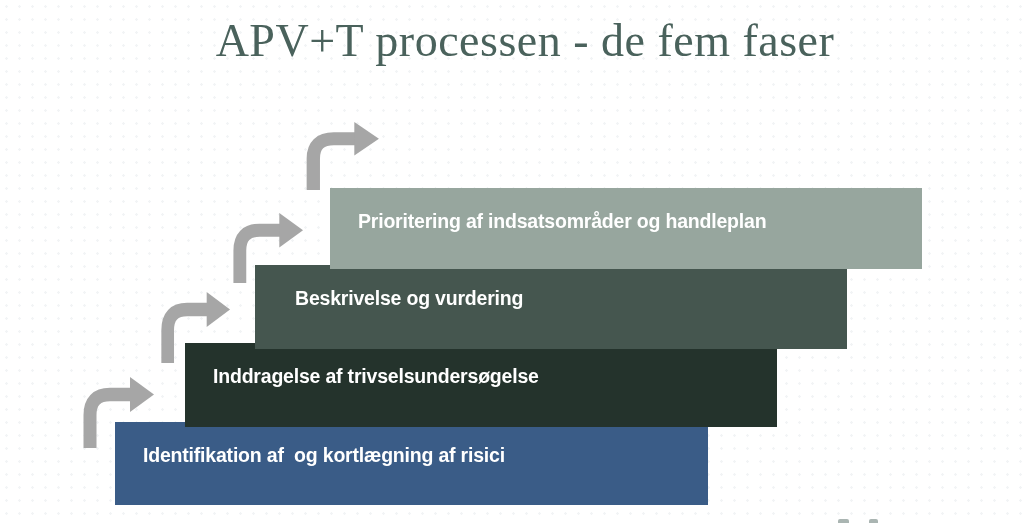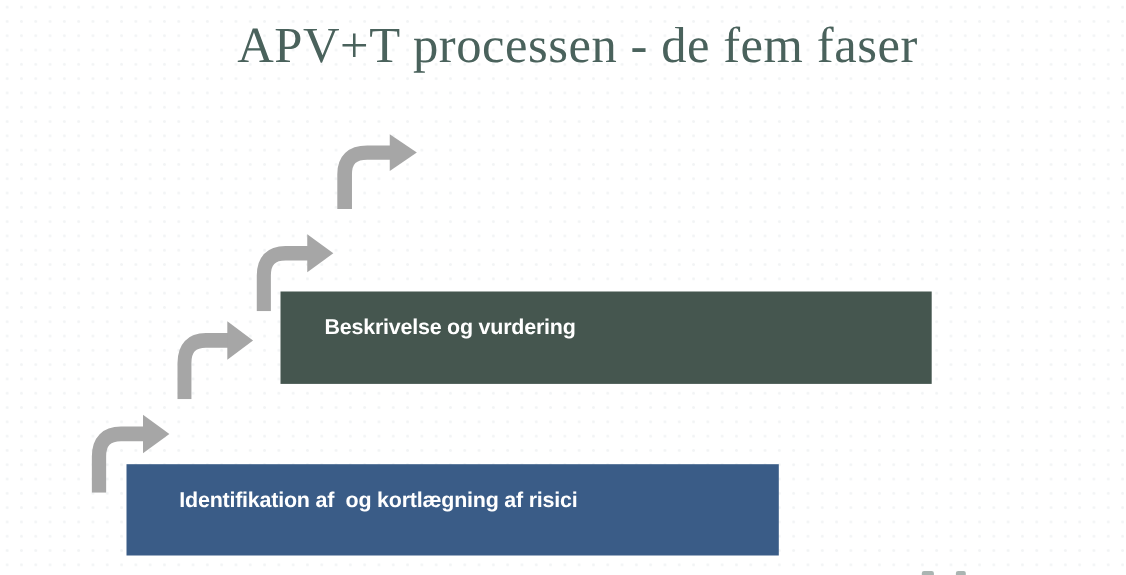--- a/index.html
+++ b/index.html
@@ -43,21 +43,21 @@
     font-size: 19.5px;
     line-height: 26px;
     letter-spacing: -0.2px;
     white-space: pre-wrap;
   }
   
   .bar-1 { left: 397px; top: 103px; width: 590px; height: 87px; z-index: 15; }
   .bar-2 { left: 330px; top: 188px; width: 592px; height: 81px; z-index: 14; }
   .bar-3 { left: 255px; top: 265px; width: 592px; height: 84px; z-index: 13; padding-left: 12px; }
   .bar-4 { left: 185px; top: 343px; width: 592px; height: 84px; z-index: 12; }
-  .bar-5 { left: 115px; top: 422px; width: 593px; height: 83px; z-index: 11; padding-left: 20px; }
+  .bar-5 { left: 115px; top: 422px; width: 593px; height: 83px; z-index: 11; }
   .arrow {
     position: absolute;
     z-index: 10;
   }
   .arrow svg { display: block; width: 100%; height: 100%; }
   .arrow-1 { left: 78px;  top: 376px; width: 78px; height: 72px; }
   .arrow-2 { left: 156px; top: 291px; width: 76px; height: 72px; }
   .arrow-3 { left: 228px; top: 212px; width: 77px; height: 71px; }
   .arrow-4 { left: 301px; top: 121px; width: 80px; height: 69px; }
   
@@ -97,25 +97,31 @@
     </svg>
   </div>
   <div class="arrow arrow-4" style="color: rgb(166, 166, 166);">
     <svg viewBox="0 0 78 70" preserveAspectRatio="none" aria-hidden="true">
       <path d="M12 70 L12 38 Q12 18 32 18 L54 18" fill="none" stroke="currentColor" stroke-width="13"></path>
       <polygon points="52,1 76,18 52,35" fill="currentColor"></polygon>
     </svg>
   </div>
 
 
+  <div class="bar bar-2" style="background-color: rgb(151, 166, 158);">
+    <span class="bar-label" style="color: rgb(255, 255, 255);">Prioritering af indsatsområder og handleplan</span>
+  </div>
 
   <div class="bar bar-3" style="background-color: rgb(69, 86, 79);">
     <span class="bar-label" style="color: rgb(255, 255, 255);">Beskrivelse og vurdering</span>
   </div>
 
+  <div class="bar bar-4" style="background-color: rgb(36, 51, 44);">
+    <span class="bar-label" style="color: rgb(255, 255, 255);">Inddragelse af trivselsundersøgelse</span>
+  </div>
 
   <div class="bar bar-5" style="background-color: rgb(58, 92, 135);">
     <span class="bar-label" style="color: rgb(255, 255, 255);">Identifikation af  og kortlægning af risici</span>
   </div>
 
   <div class="logo-fragment logo-fragment-1" style="background-color: rgb(125, 141, 137);"></div>
   <div class="logo-fragment logo-fragment-2" style="background-color: rgb(125, 141, 137);"></div>
 
 </div>
 

